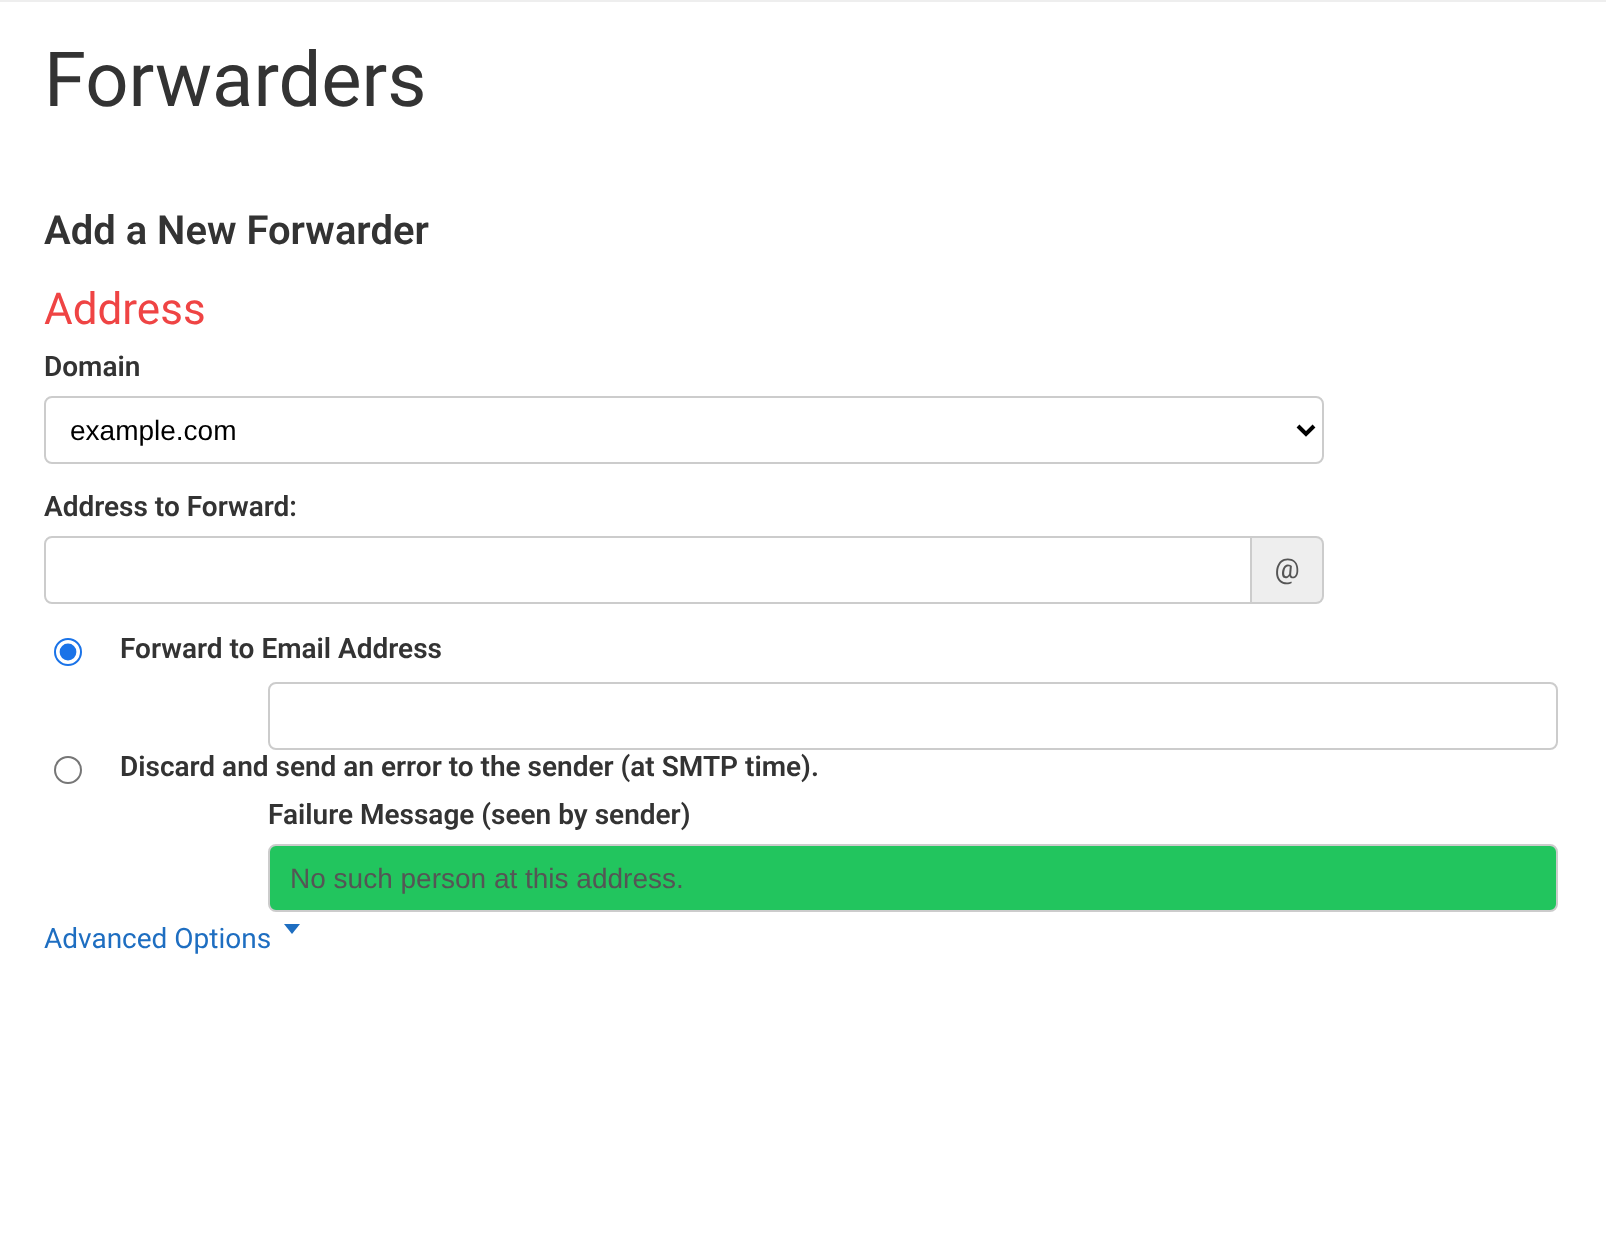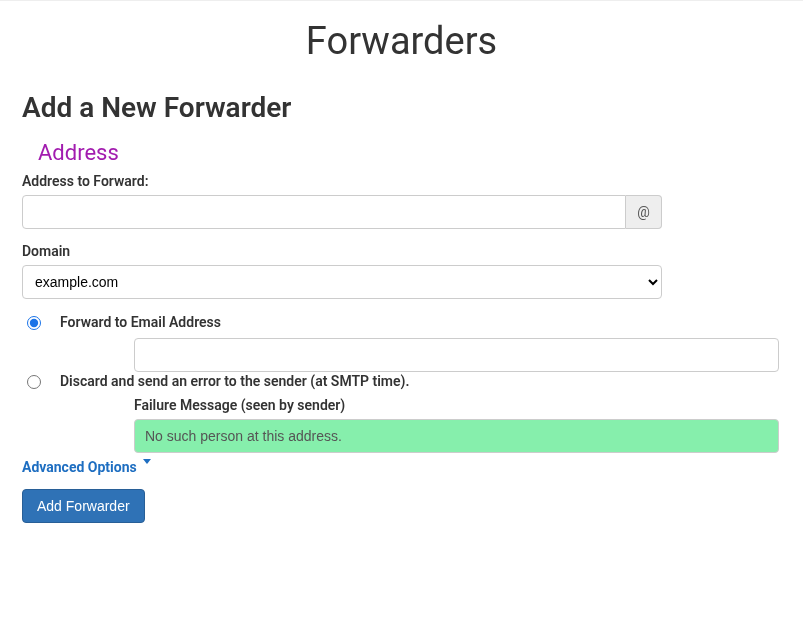--- a/index.html
+++ b/index.html
@@ -14,33 +14,32 @@
   .page {
     width: 803px;
     padding: 0 22px 22px 22px;
     border-top: 1px solid #eee;
   }
   h1.page-title {
     font-size: 38px;
     font-weight: 400;
     margin: 18px 0 8px 0;
     color: #333;
-    text-align: center;
   }
   h2.section-title {
-    font-size: 28px;
+    font-size: 20px;
     font-weight: 600;
-    margin: 28px 0 6px 0;
+    margin: 40px 0 6px 0;
     color: #333;
   }
   h3.sub-title {
     font-size: 22px;
     font-weight: 400;
-    margin: 16px 0 8px 16px;
-    color: #a21caf;
+    margin: 16px 0 8px 0;
+    color: #ef4444;
   }
   .form-group { margin-bottom: 14px; }
   .label {
     font-weight: 600;
     font-size: 14px;
     margin-bottom: 6px;
     display: block;
   }
   .input-group {
     display: flex;
@@ -98,35 +97,35 @@
   .full-input {
     width: 100%;
     height: 34px;
     border: 1px solid #ccc;
     border-radius: 4px;
     padding: 6px 10px;
     font-size: 14px;
     outline: none;
   }
   .full-input.disabled {
-    background: #86efac;
+    background: #22c55e;
     color: #555;
   }
   .sub-label {
     font-weight: 600;
     font-size: 14px;
     margin-bottom: 6px;
     display: block;
   }
   .adv-options {
     display: inline-flex;
     align-items: flex-start;
     gap: 6px;
     color: #1e6ec1;
-    font-weight: 700;
+    font-weight: 400;
     font-size: 14px;
     cursor: pointer;
     margin: 6px 0 14px 0;
   }
   .caret {
     width: 0; height: 0;
     border-left: 4px solid transparent;
     border-right: 4px solid transparent;
     border-top: 5px solid #1e6ec1;
   }
@@ -145,32 +144,32 @@
 <body>
 
 <div class="page">
   <h1 class="page-title">Forwarders</h1>
 
   <h2 class="section-title">Add a New Forwarder</h2>
 
   <h3 class="sub-title">Address</h3>
 
   <div class="form-group">
+    <label class="label">Domain</label>
+    <select class="select">
+      <option>example.com</option>
+    </select>
+  </div>
+
+  <div class="form-group">
     <label class="label">Address to Forward:</label>
     <div class="input-group">
       <input type="text" class="text-input" value="" style="">
       <div class="input-addon">@</div>
     </div>
-  </div>
-
-  <div class="form-group">
-    <label class="label">Domain</label>
-    <select class="select">
-      <option>example.com</option>
-    </select>
   </div>
 
 
   <div class="radio-row">
     <input type="radio" name="dest" checked="" style="">
     <span class="radio-label">Forward to Email Address</span>
   </div>
   <div class="indent">
     <input type="text" class="full-input" value="" style="">
   </div>
@@ -182,16 +181,13 @@
   <div class="indent">
     <label class="sub-label">Failure Message (seen by sender)</label>
     <input type="text" class="full-input disabled" readonly="" value="No such person at this address." style="">
   </div>
 
   <div class="adv-options">
     <span>Advanced Options</span>
     <span class="caret"></span>
   </div>
 
-  <div>
-    <button class="btn-primary">Add Forwarder</button>
-  </div>
 </div>
 
 </body></html>

